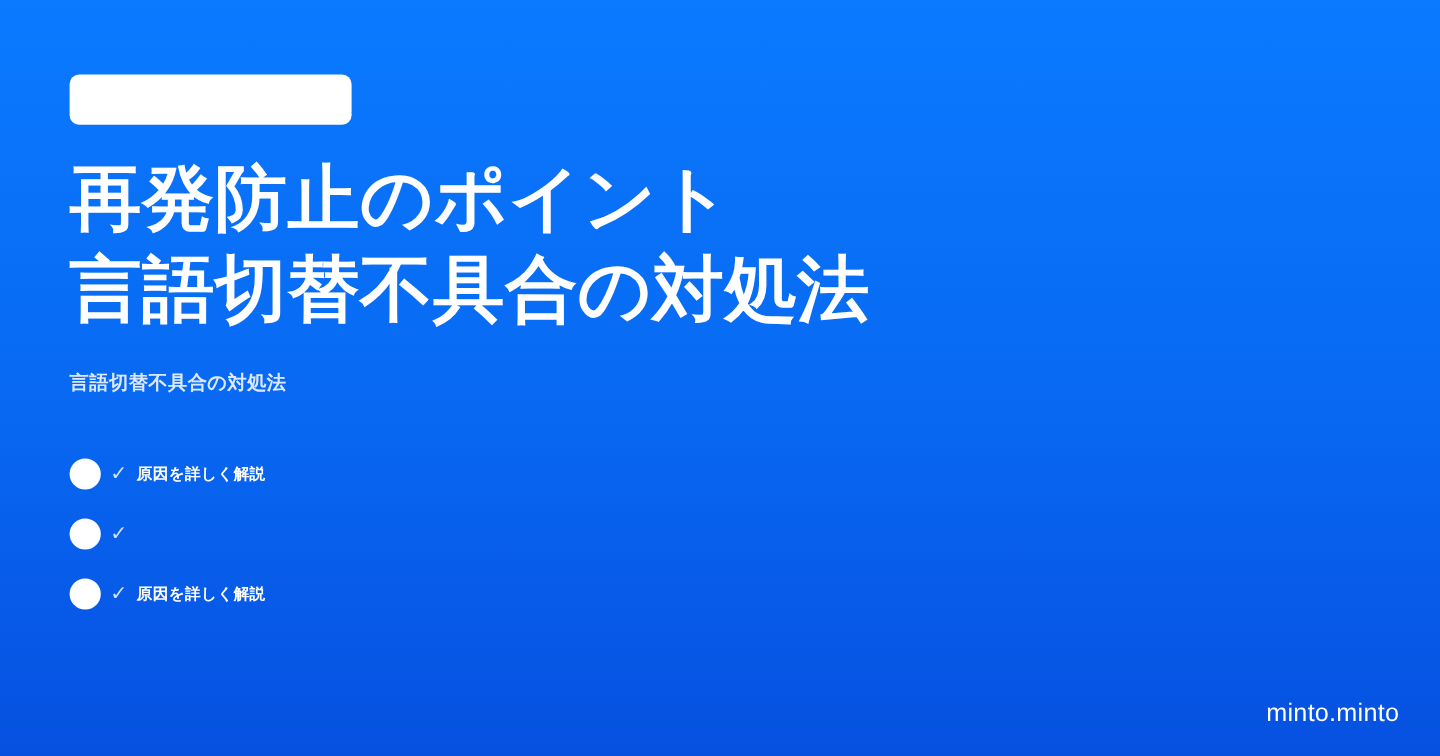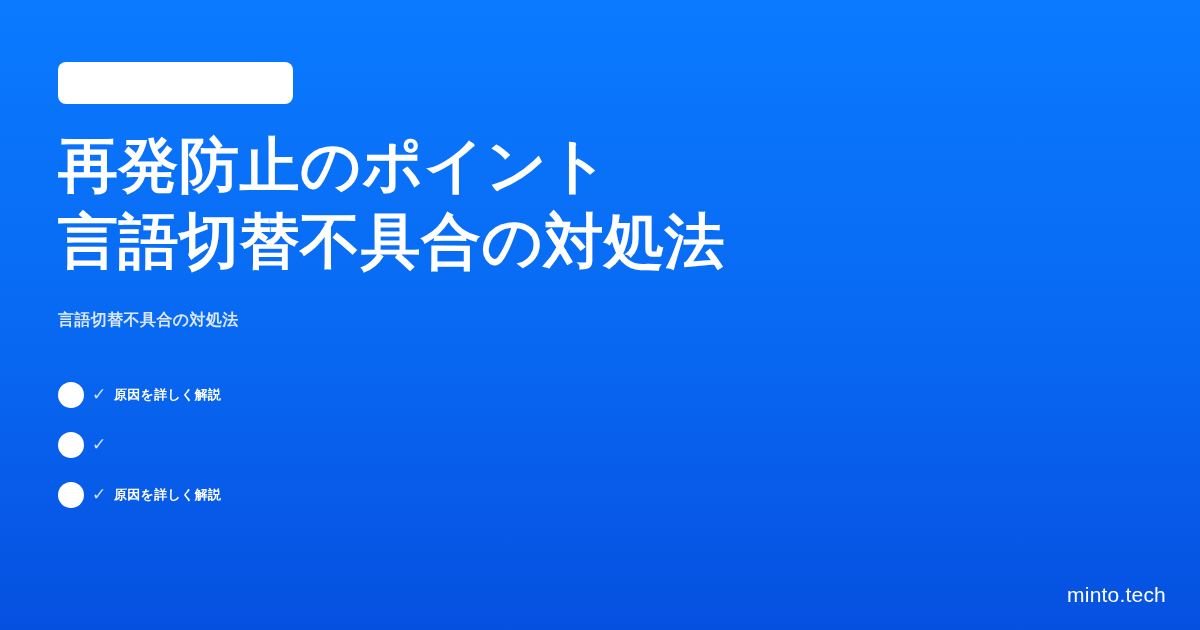--- a/index.html
+++ b/index.html
@@ -163,15 +163,15 @@
     </li>
 
     <li class="bullet-item">
       <span class="bullet-dot"></span>
       <span class="bullet-check">✓</span>
       <span class="bullet-text">原因を詳しく解説</span>
     </li>
 
   </ul>
 
-  <div class="brand">minto.tech</div>
+  <div class="brand">minto.minto</div>
 
 </div>
 
 </body></html>

